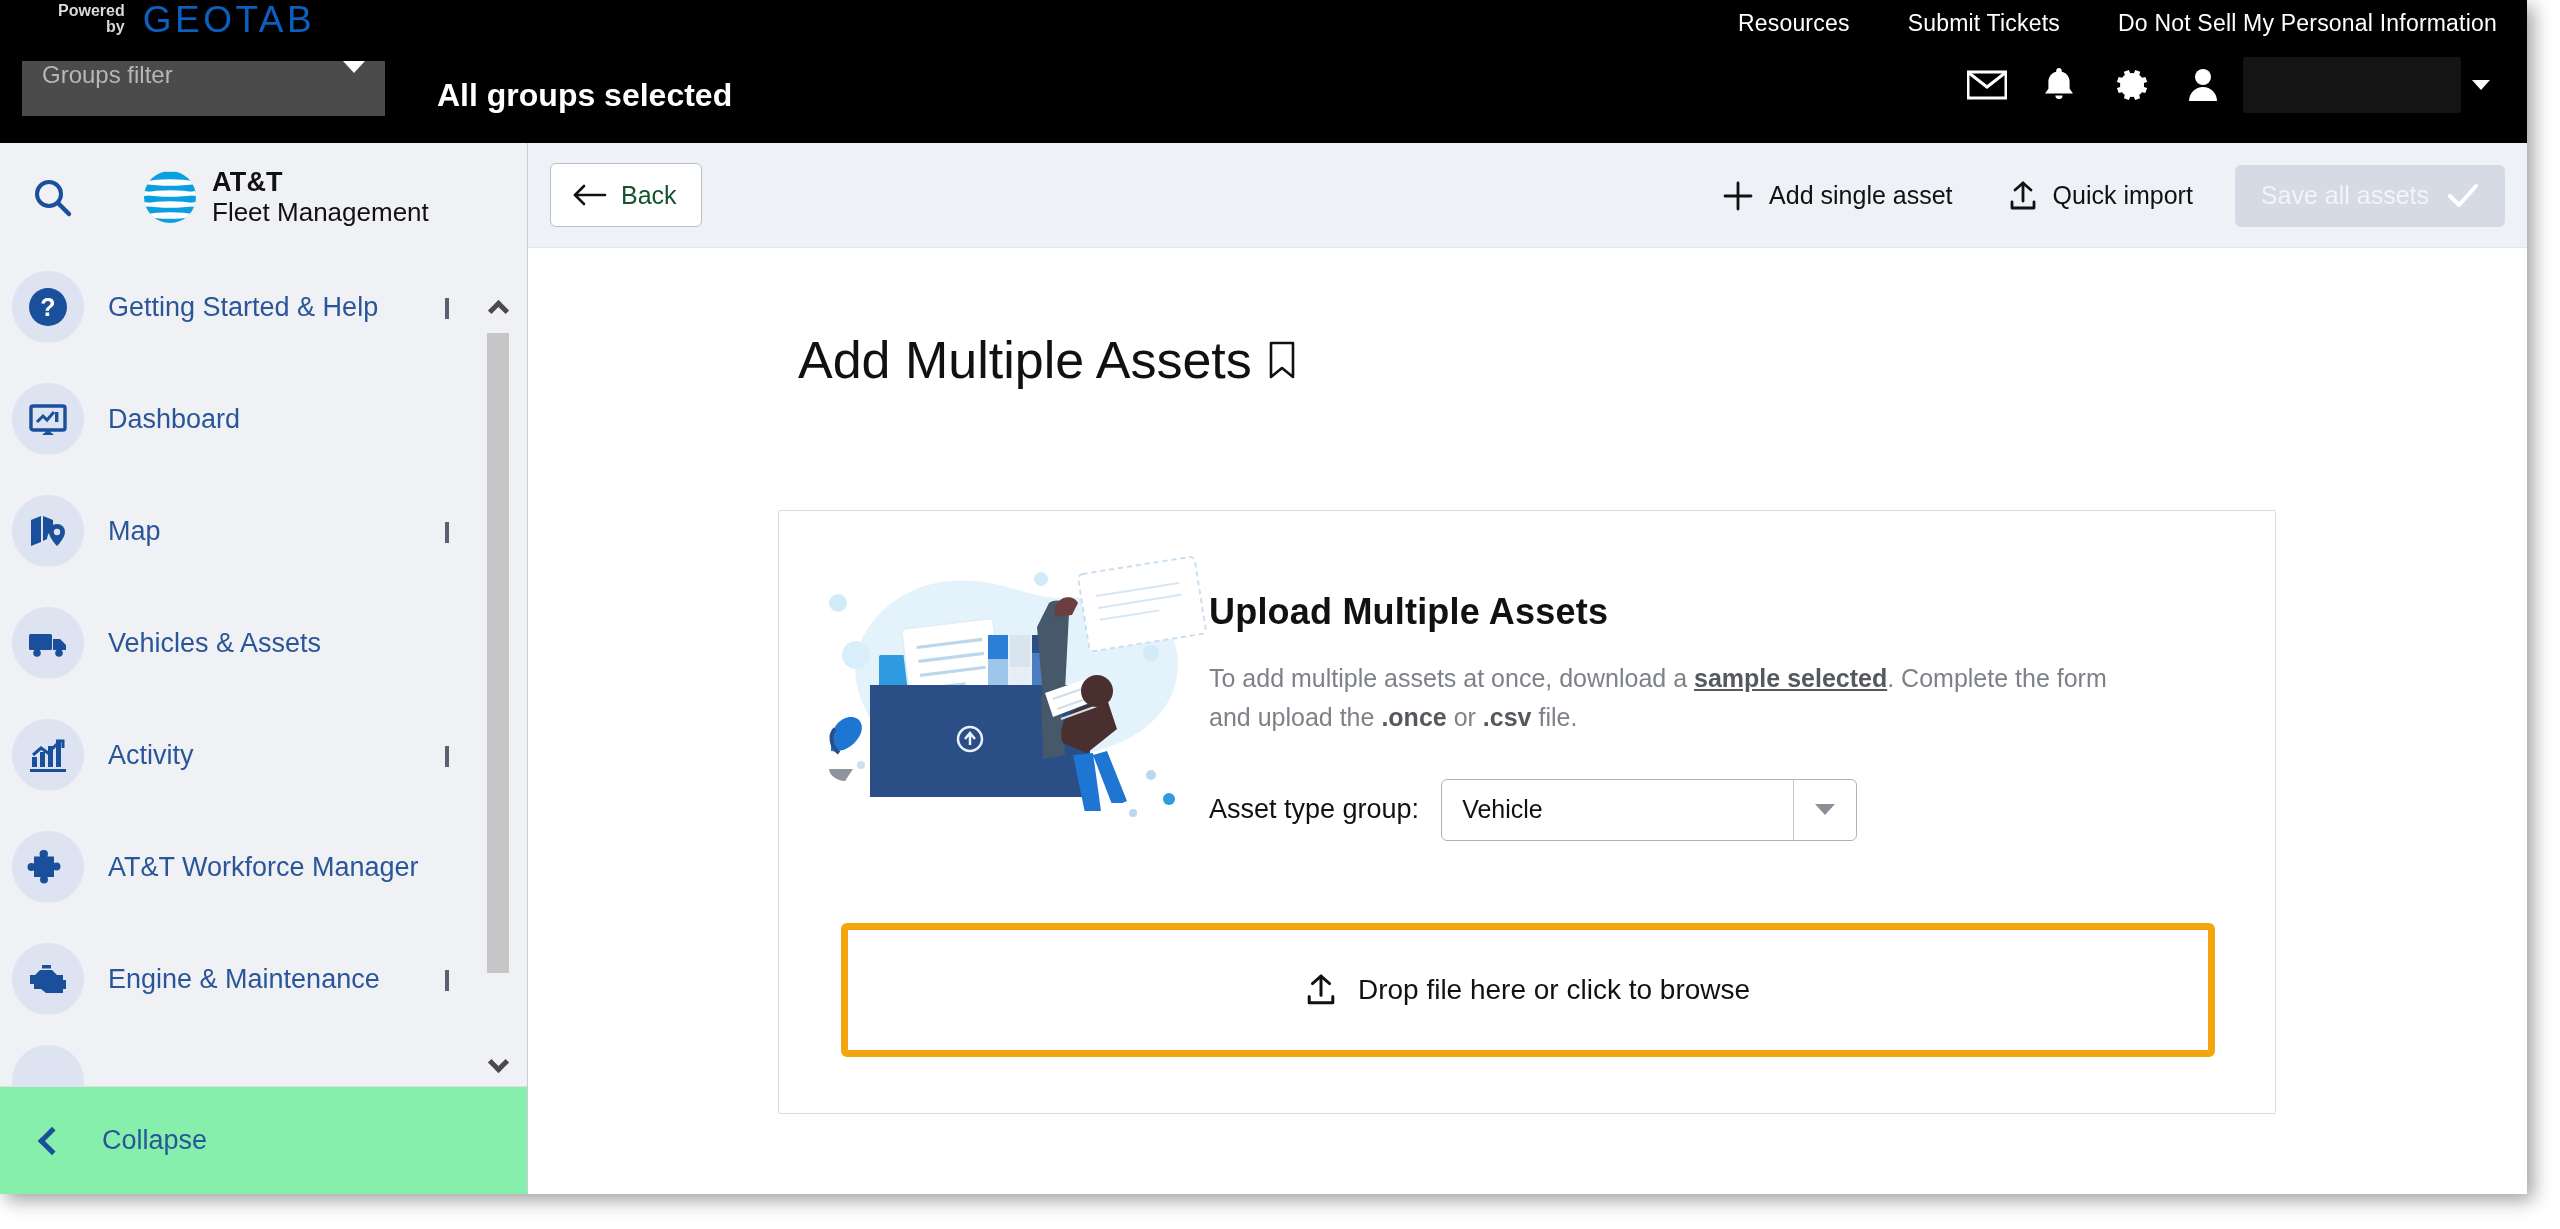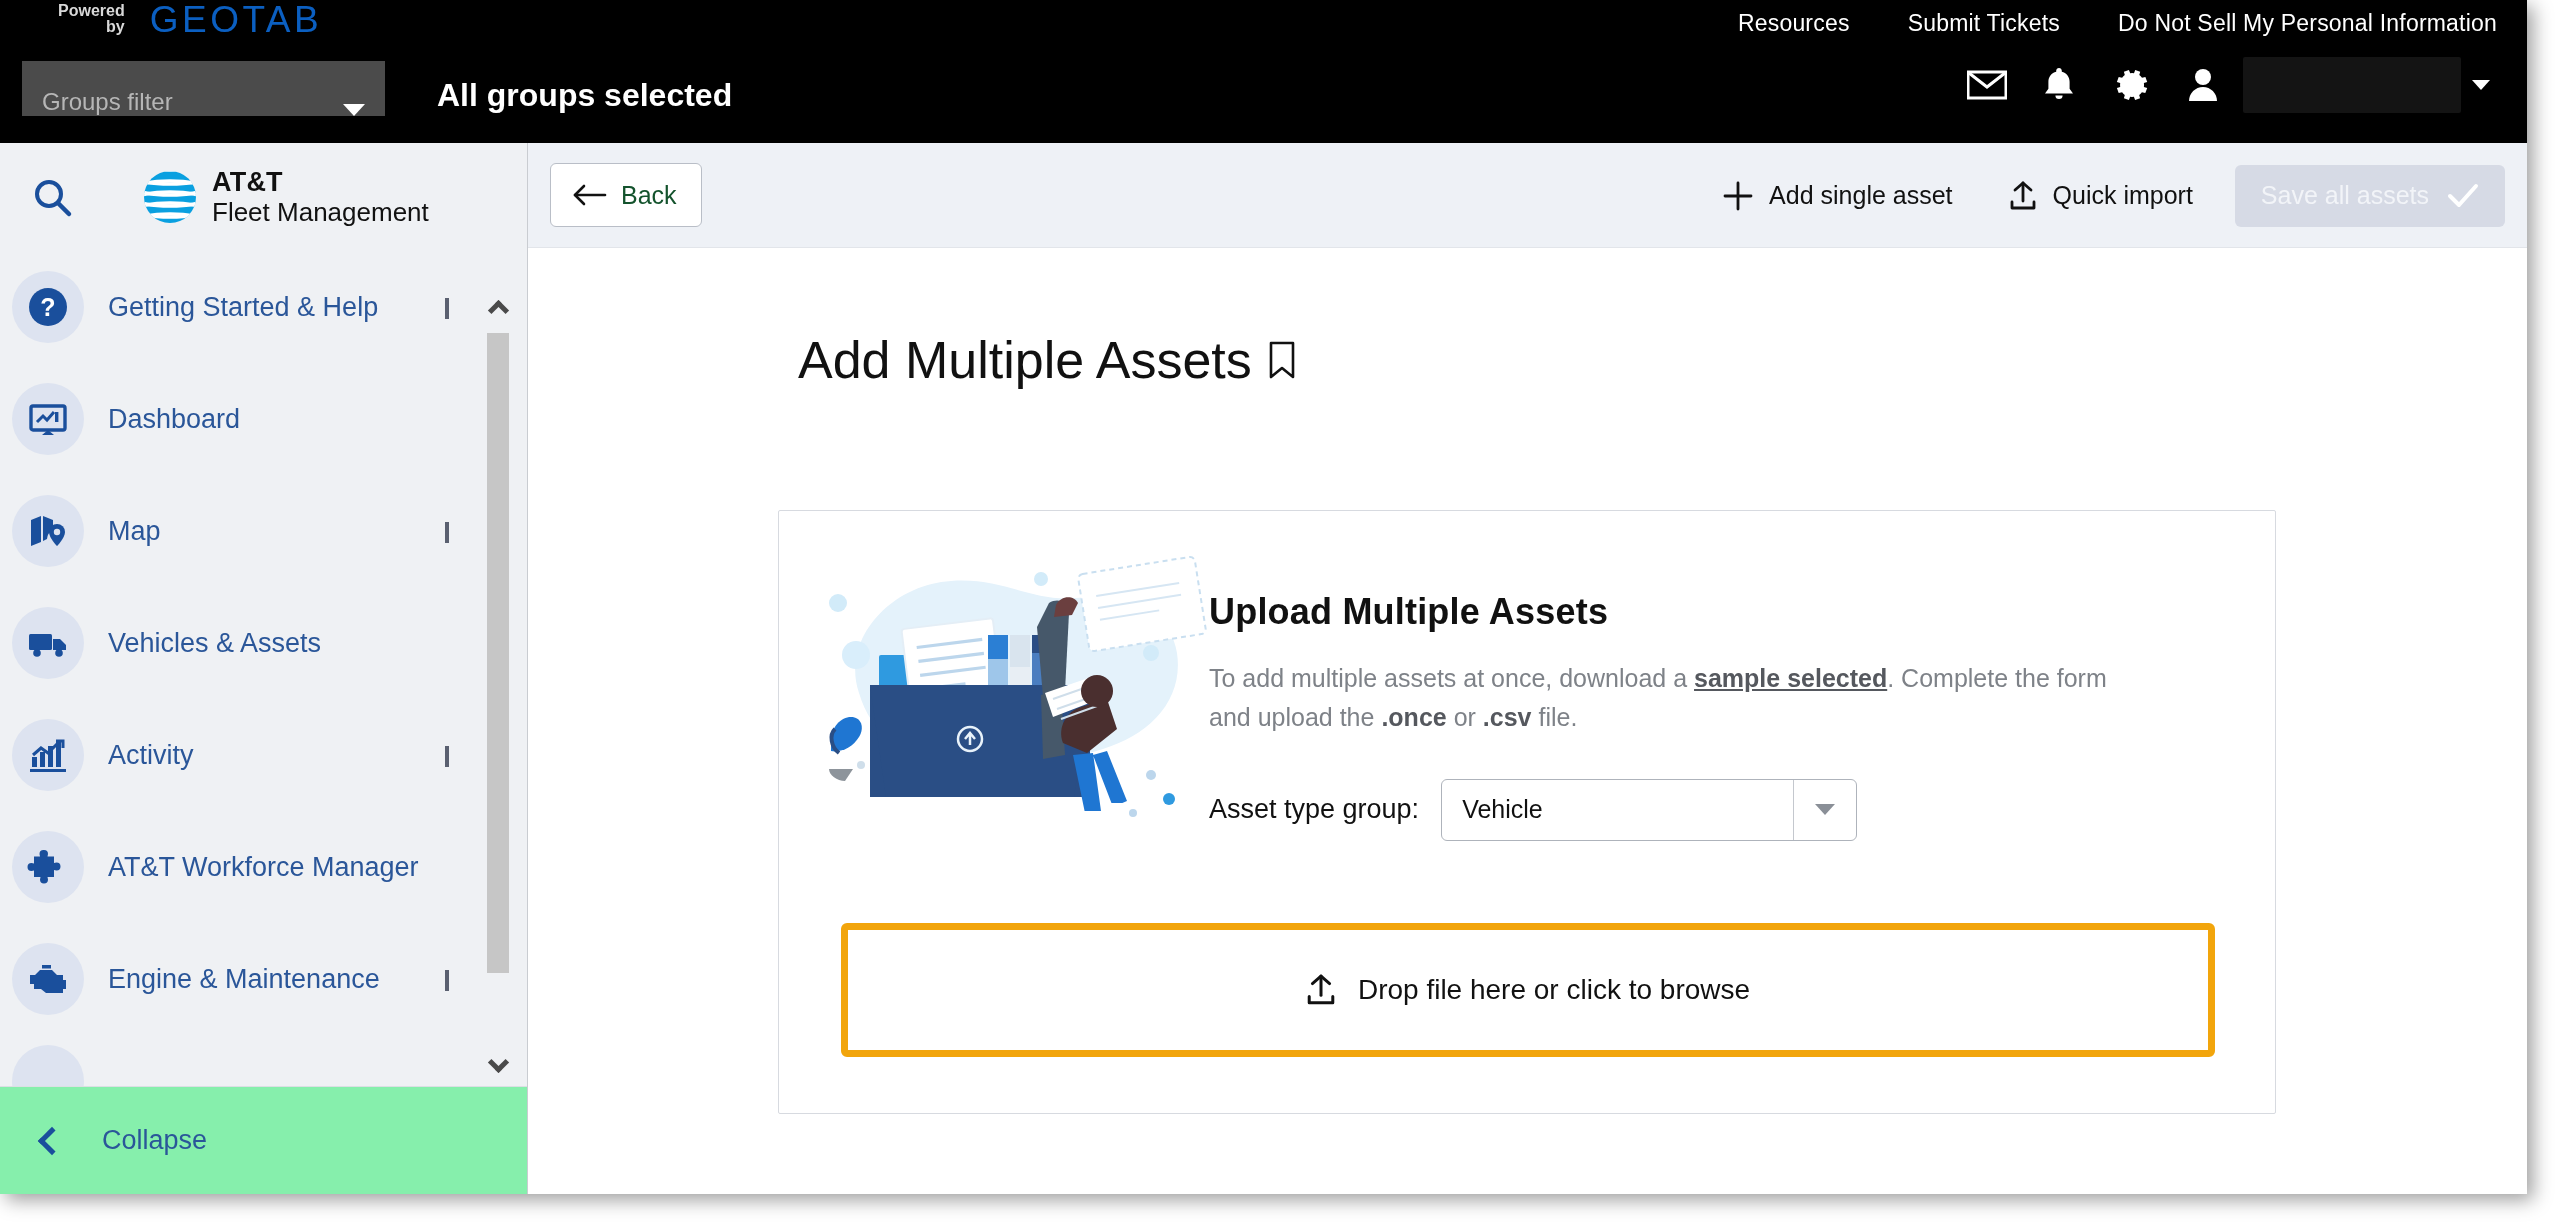--- a/index.html
+++ b/index.html
@@ -30,41 +30,41 @@
     position: absolute; right: 30px; top: 0;
     height: 46px; display: flex; align-items: center; gap: 58px;
   }
   .util-link {
     color: #ffffff; font-size: 23px; letter-spacing: .2px;
     white-space: nowrap; cursor: pointer;
   }
 
   .brand {
     position: absolute; left: 58px; top: 2px;
-    display: flex; align-items: flex-start; gap: 25px;
+    display: flex; align-items: flex-start; gap: 18px;
   }
   .brand .powered {
     color: #d8d8d8; font-size: 16px; line-height: 16px;
     font-weight: bold; text-align: right; padding-top: 1px;
   }
   .brand .powered span { display:block; }
   .brand .geotab {
     color: #0b5fc1; font-size: 37px; line-height: 36px;
     letter-spacing: 3.5px; font-weight: 400;
   }
 
   
   .groups-row {
     position: absolute; left: 0; top: 55px;
     height: 60px; width: 100%;
   }
   .groups-filter {
     position: absolute; left: 22px; top: 6px;
     width: 363px; height: 55px;
-    background: #4b4b4b; display: flex; align-items: flex-end;
+    background: #4b4b4b; display: flex; align-items: flex-start;
   }
   .groups-filter .gf-text {
     flex: 1; display: flex; align-items: center;
     padding-left: 20px; color: #b6b6b6; font-size: 24px;
   }
   .groups-filter .gf-divider { width:1px; background:#7a7a7a; margin: 6px 0; }
   .groups-filter .gf-arrow {
     width: 62px; display:flex; align-items:center; justify-content:center;
   }
   .caret-down {

